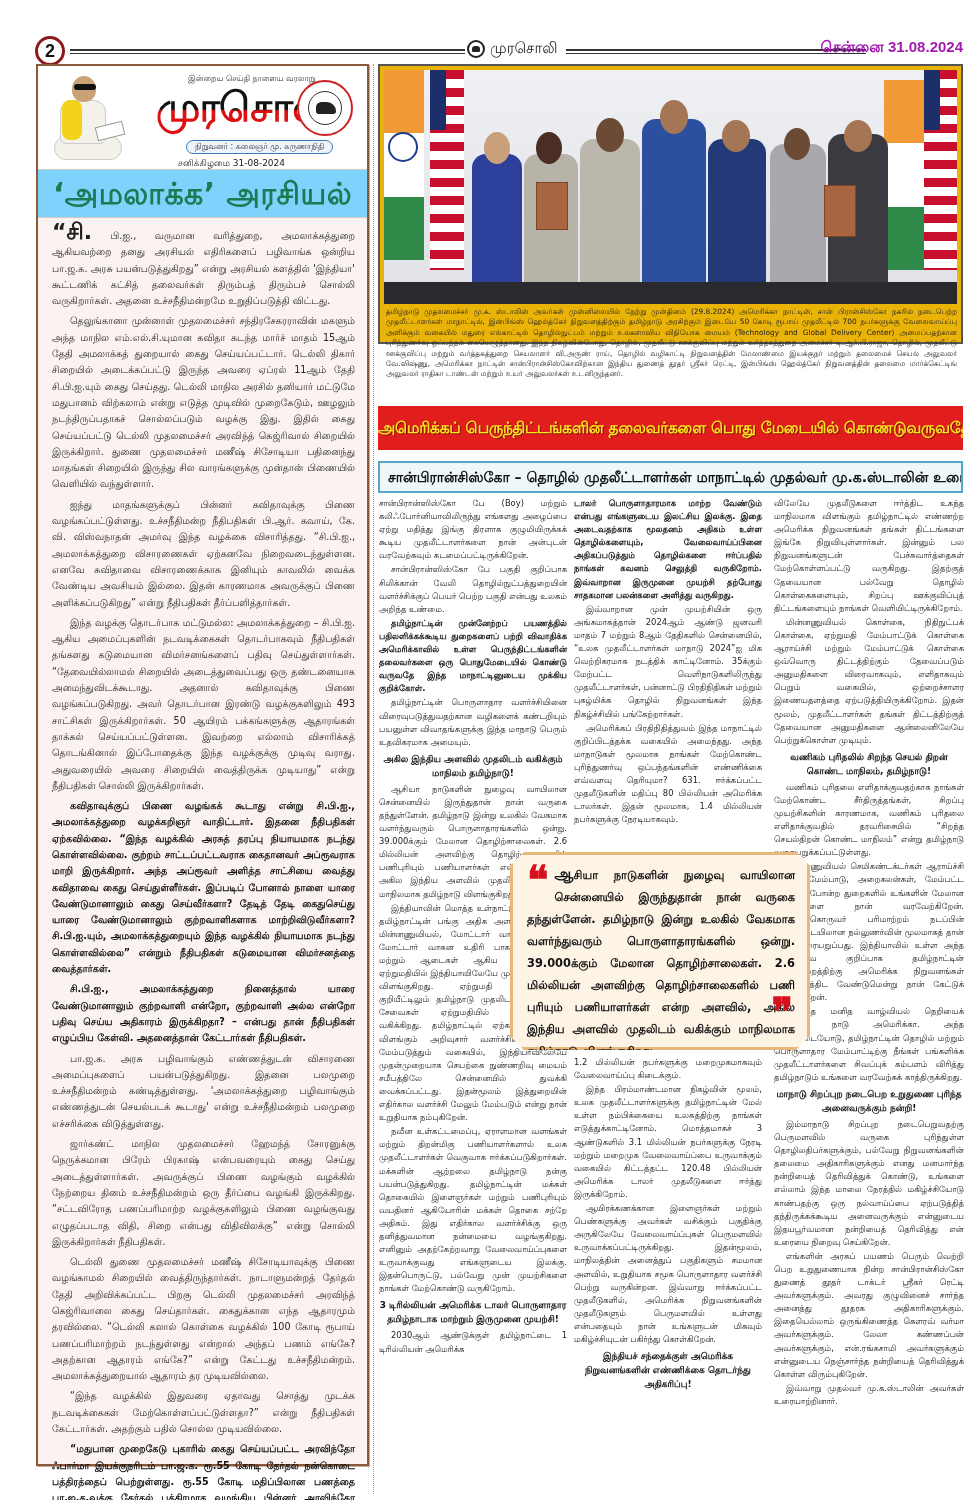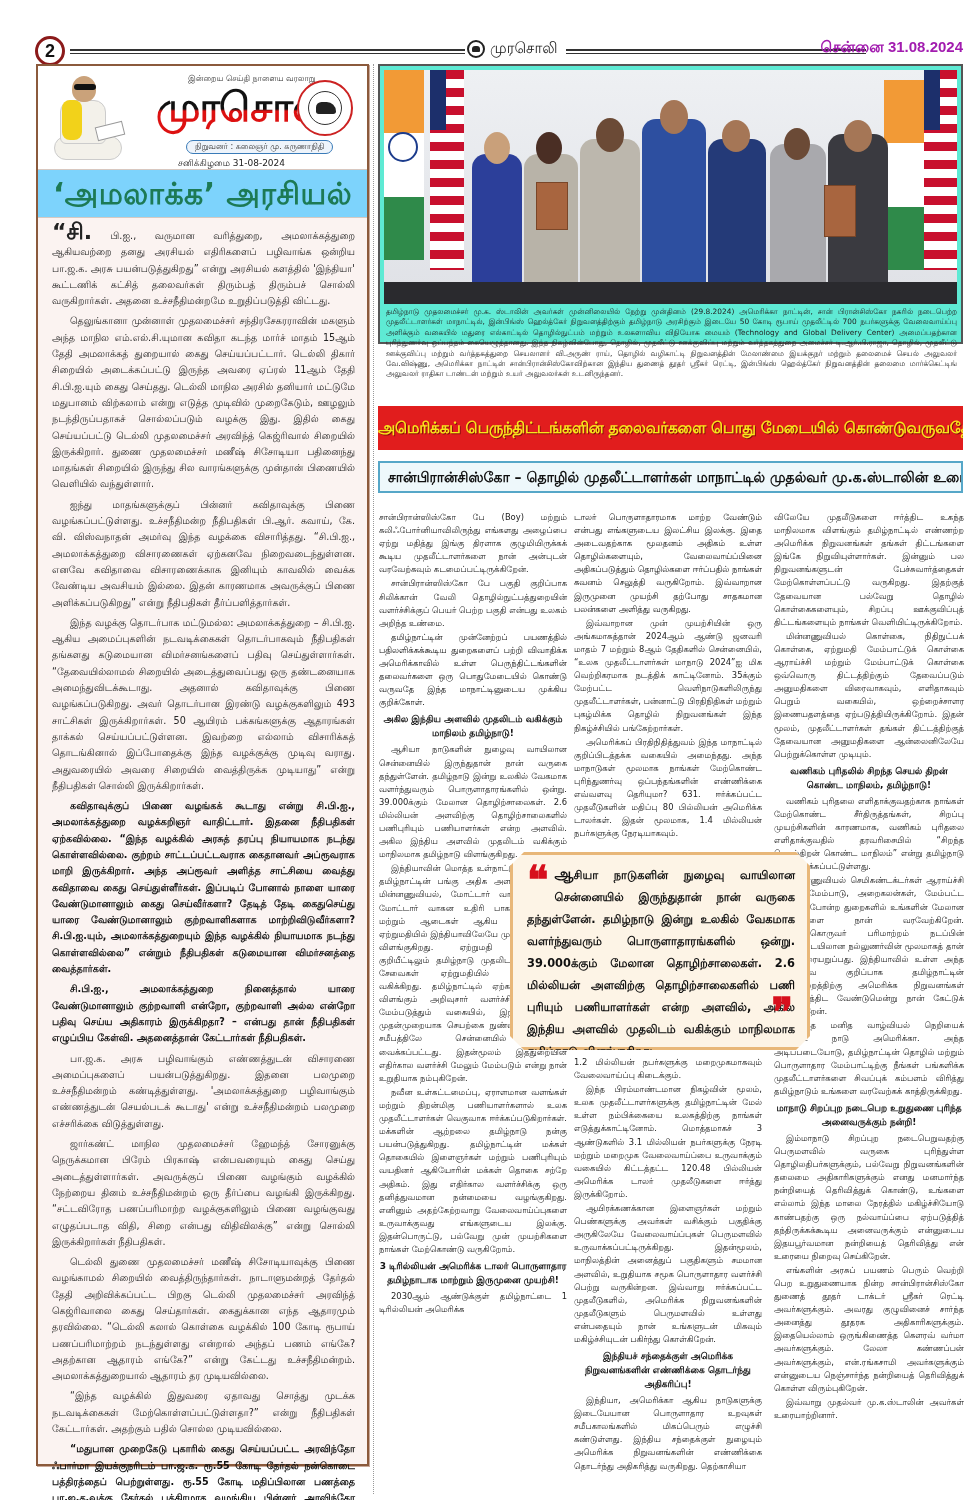--- a/index.html
+++ b/index.html
@@ -41,21 +41,21 @@
   .ed-date { position: absolute; left: 140px; top: 92px; font: 9px "DejaVu Sans", sans-serif; color: #222; }
   .ed-title { height: 48px; background: #7dd3fc; border-bottom: 1px solid #d6c9c1; text-align: center;
     font: bold 30px "DejaVu Sans", sans-serif; color: #1d7a55; line-height: 48px; letter-spacing: 0.5px; }
   .ed-body { padding: 6px 12px 0 14px; font: 9.6px/16.3px "DejaVu Sans", sans-serif; text-align: justify; color: #222; }
   .ed-body p { text-indent: 18px; margin-bottom: 4px; }
   .ed-body p.bold { font-weight: bold; color: #111; }
   .ed-body p.first { text-indent: 0; }
   .ed-body .drop { font: bold 22px "DejaVu Sans", sans-serif; line-height: 16px; }
 
   
-  .photo-box { position: absolute; left: 378px; top: 64px; width: 585px; height: 280px; border: 2px solid #555; background: #5eead4; }
+  .photo-box { position: absolute; left: 378px; top: 64px; width: 585px; height: 280px; border: 2px solid #555; background: #eab308; }
   .photo { position: absolute; left: 4px; top: 4px; width: 573px; height: 234px; background: linear-gradient(#eef0f3, #dfe1e6); overflow: hidden; }
   .flag-in { position: absolute; width: 40px; height: 190px; top: 0; }
   .flag-in .s { height: 33.3%; }
   .flag-us { position: absolute; width: 34px; height: 200px; top: 0;
     background: repeating-linear-gradient(#c8102e 0 9px, #fff 9px 18px); }
   .flag-us::before { content: ""; position: absolute; left: 0; top: 0; width: 16px; height: 60px; background: #1c2f6b; }
   .chakra { position: absolute; left: 4px; top: 62px; width: 30px; height: 30px; border-radius: 50%; border: 2px solid #1c3c8c; }
   .person { position: absolute; bottom: 0; border-radius: 14px 14px 0 0; }
   .p-head { position: absolute; border-radius: 50%; background: #a57656; }
   .doc { position: absolute; background: #a8653f; border: 1px solid #7a4628; }
@@ -63,24 +63,24 @@
   .caption { position: absolute; left: 6px; top: 241px; width: 571px; font: 7.4px/10.4px "DejaVu Sans", sans-serif; color: #222; text-align: justify; }
 
   
   .red-banner { position: absolute; left: 378px; top: 406px; width: 585px; height: 44px; background: #e11d1d;
     color: #f8e51c; font: bold 15.5px/44px "DejaVu Sans", sans-serif; text-align: center; letter-spacing: -0.3px; overflow: hidden; white-space: nowrap;
     text-shadow: 1px 1px 0 #8a0c0c; }
   .sub-banner { position: absolute; left: 378px; top: 461px; width: 585px; height: 32px; border: 2px solid #56a7c8; background: #eef8fb;
     font: bold 14px/28px "DejaVu Sans", sans-serif; padding-left: 8px; color: #111; white-space: nowrap; overflow: hidden; }
 
   
-  .col { position: absolute; top: 511px; font: 8.4px/13.1px "DejaVu Sans", sans-serif; text-align: justify; color: #222; }
+  .col { position: absolute; top: 497px; font: 8.4px/13.1px "DejaVu Sans", sans-serif; text-align: justify; color: #222; }
   .col p { text-indent: 12px; margin-bottom: 1px; }
   .col p.noi { text-indent: 0; }
-  .col p.bold { font-weight: normal; color: #111; }
+  .col p.bold { font-weight: bold; color: #111; }
   .col h4 { font: bold 9px/14px "DejaVu Sans", sans-serif; text-align: center; margin: 3px 0; color: #111; }
   .c1 { left: 379px; width: 188px; height: 990px; }
   .c2 { left: 574px; width: 188px; }
   .c3 { left: 774px; width: 190px; }
   .vdots { position: absolute; left: 373px; top: 64px; width: 1px; height: 1430px; border-left: 1px dotted #999; }
 
   
   .quote { position: absolute; left: 510px; top: 852px; width: 300px; height: 198px; background: #fdf4e6; border: 3px solid #e8b779;
     clip-path: polygon(14px 0, calc(100% - 14px) 0, 100% 14px, 100% calc(100% - 14px), calc(100% - 14px) 100%, 14px 100%, 0 calc(100% - 14px), 0 14px);
     padding: 8px 12px 8px 14px; font: bold 11.4px/22px "DejaVu Sans", sans-serif; color: #111; text-align: justify; }
@@ -184,38 +184,38 @@
 <div class="red-banner">அமெரிக்கப் பெருந்திட்டங்களின் தலைவர்களை பொது மேடையில் கொண்டுவருவதே இம்மாநாட்டின் நோக்கம்!</div>
 <div class="sub-banner">
   <span>சான்பிரான்சிஸ்கோ – தொழில் முதலீட்டாளர்கள் மாநாட்டில் முதல்வர் மு.க.ஸ்டாலின் உரை ...</span>
   
 </div>
 
 <div class="col c1" id="col1">
     <p class="noi">சான்பிரான்ஸிஸ்கோ பே (Boy) மற்றும் கலிஃபோர்னியாவிலிருந்து எங்களது அழைப்பை ஏற்று மதித்து இங்கு திரளாக குழுமியிருக்கக் கூடிய முதலீட்டாளர்களை நான் அன்புடன் வரவேற்கவும் கடமைப்பட்டிருக்கிறேன்.</p>
     <p>சான்பிரான்ஸிஸ்கோ பே பகுதி குறிப்பாக சிலிக்கான் வேலி தொழில்நுட்பத்துறையின் வளர்ச்சிக்குப் பெயர் பெற்ற பகுதி என்பது உலகம் அறிந்த உண்மை.</p>
     <p class="bold">தமிழ்நாட்டின் முன்னேற்றப் பயணத்தில் பதிலளிக்கக்கூடிய துறைகளைப் பற்றி விவாதிக்க அமெரிக்காவில் உள்ள பெருந்திட்டங்களின் தலைவர்களை ஒரு பொதுமேடையில் கொண்டு வருவதே இந்த மாநாட்டினுடைய முக்கிய குறிக்கோள்.</p>
+    <p>தமிழ்நாட்டின் பொருளாதார வளர்ச்சியினை விரைவுபடுத்துவதற்கான வழிகளைக் கண்டறியும் பயனுள்ள விவாதங்களுக்கு இந்த மாநாடு பெரும் உதவிகரமாக அமையும்.</p>
     <h4>அகில இந்திய அளவில் முதலிடம் வகிக்கும் மாநிலம் தமிழ்நாடு!</h4>
     <p>ஆசியா நாடுகளின் நுழைவு வாயிலான சென்னையில் இருந்துதான் நான் வருகை தந்துள்ளேன். தமிழ்நாடு இன்று உலகில் வேகமாக வளர்ந்துவரும் பொருளாதாரங்களில் ஒன்று. 39.000க்கும் மேலான தொழிற்சாலைகள். 2.6 மில்லியன் அளவிற்கு தொழிற்சாலைகளில் பணிபுரியும் பணியாளர்கள் என்ற அளவில். அகில இந்திய அளவில் முதலிடம் வகிக்கும் மாநிலமாக தமிழ்நாடு விளங்குகிறது.</p>
     <p>இந்தியாவின் மொத்த உள்நாட்டு உற்பத்தியில் தமிழ்நாட்டின் பங்கு அதிக அளவில் உள்ளது. மின்னணுவியல், மோட்டார் வாகனம் மற்றும் மோட்டார் வாகன உதிரி பாகங்கள், ஜவுளி மற்றும் ஆடைகள் ஆகிய பொருட்களின் ஏற்றுமதியில் இந்தியாவிலேயே முதல் மாநிலமாக விளங்குகிறது. ஏற்றுமதி தயார்நிலைக் குறியீட்டிலும் தமிழ்நாடு முதலிடம் வகிக்கிறது. சேவைகள் ஏற்றுமதியில் இரண்டாமிடம் வகிக்கிறது. தமிழ்நாட்டில் ஏற்கனவே சிறந்து விளங்கும் அறிவுசார் வளர்ச்சியை மேலும் மேம்படுத்தும் வகையில், இந்தியாவிலேயே முதன்முறையாக செயற்கை நுண்ணறிவு மையம் சமீபத்திலே சென்னையில் துவக்கி வைக்கப்பட்டது. இதன்மூலம் இத்துறையின் எதிர்கால வளர்ச்சி மேலும் மேம்படும் என்று நான் உறுதியாக நம்புகிறேன்.</p>
     <p>நவீன உள்கட்டமைப்பு, ஏராளமான வளங்கள் மற்றும் திறன்மிகு பணியாளர்களால் உலக முதலீட்டாளர்கள் வெகுவாக ஈர்க்கப்படுகிறார்கள். மக்களின் ஆற்றலை தமிழ்நாடு நன்கு பயன்படுத்துகிறது. தமிழ்நாட்டின் மக்கள் தொகையில் இளைஞர்கள் மற்றும் பணிபுரியும் வயதினர் ஆகியோரின் மக்கள் தொகை சற்றே அதிகம். இது எதிர்கால வளர்ச்சிக்கு ஒரு தனித்துவமான நன்மையை வழங்குகிறது. எனினும் அதற்கேற்றவாறு வேலைவாய்ப்புகளை உருவாக்குவது எங்களுடைய இலக்கு. இதன்பொருட்டு, பல்வேறு முன் முயற்சிகளை நாங்கள் மேற்கொண்டு வருகிறோம்.</p>
     <h4>3 டிரில்லியன் அமெரிக்க டாலர் பொருளாதார தமிழ்நாடாக மாற்றும் இருமுனை முயற்சி!</h4>
     <p>2030ஆம் ஆண்டுக்குள் தமிழ்நாட்டை 1 டிரில்லியன் அமெரிக்க</p>
   </div>
 <div class="col c2" id="col2" style="height:345px">
     <p class="bold noi">டாலர் பொருளாதாரமாக மாற்ற வேண்டும் என்பது எங்களுடைய இலட்சிய இலக்கு. இதை அடைவதற்காக மூலதனம் அதிகம் உள்ள தொழில்களையும், வேலைவாய்ப்பினை அதிகப்படுத்தும் தொழில்களை ஈர்ப்பதில் நாங்கள் கவனம் செலுத்தி வருகிறோம். இவ்வாறான இருமுனை முயற்சி தற்போது சாதகமான பலன்களை அளித்து வருகிறது.</p>
     <p>இவ்வாறான முன் முயற்சியின் ஒரு அங்கமாகத்தான் 2024ஆம் ஆண்டு ஜனவரி மாதம் 7 மற்றும் 8ஆம் தேதிகளில் சென்னையில், “உலக முதலீட்டாளர்கள் மாநாடு 2024”ஐ மிக வெற்றிகரமாக நடத்திக் காட்டினோம். 35க்கும் மேற்பட்ட வெளிநாடுகளிலிருந்து முதலீட்டாளர்கள், பன்னாட்டு பிரதிநிதிகள் மற்றும் புகழ்மிக்க தொழில் நிறுவனங்கள் இந்த நிகழ்ச்சியில் பங்கேற்றார்கள்.</p>
     <p>அமெரிக்கப் பிரதிநிதித்துவம் இந்த மாநாட்டில் குறிப்பிடத்தக்க வகையில் அமைந்தது. அந்த மாநாடுகள் மூலமாக நாங்கள் மேற்கொண்ட புரிந்துணர்வு ஒப்பந்தங்களின் எண்ணிக்கை எவ்வளவு தெரியுமா? 631. ஈர்க்கப்பட்ட முதலீடுகளின் மதிப்பு 80 பில்லியன் அமெரிக்க டாலர்கள். இதன் மூலமாக, 1.4 மில்லியன் நபர்களுக்கு நேரடியாகவும்.</p>
   </div>
 <div class="col c2" id="col2b" style="top:1056px">
     <p class="noi">1.2 மில்லியன் நபர்களுக்கு மறைமுகமாகவும் வேலைவாய்ப்பு கிடைக்கும்.</p>
     <p>இந்த பிரம்மாண்டமான நிகழ்வின் மூலம், உலக முதலீட்டாளர்களுக்கு தமிழ்நாட்டின் மேல் உள்ள நம்பிக்கையை உலகத்திற்கு நாங்கள் எடுத்துக்காட்டினோம். மொத்தமாகச் 3 ஆண்டுகளில் 3.1 மில்லியன் நபர்களுக்கு நேரடி மற்றும் மறைமுக வேலைவாய்ப்பை உருவாக்கும் வகையில் கிட்டத்தட்ட 120.48 பில்லியன் அமெரிக்க டாலர் முதலீடுகளை ஈர்த்து இருக்கிறோம்.</p>
     <p>ஆயிரக்கணக்கான இளைஞர்கள் மற்றும் பெண்களுக்கு அவர்கள் வசிக்கும் பகுதிக்கு அருகிலேயே வேலைவாய்ப்புகள் பெருமளவில் உருவாக்கப்பட்டிருக்கிறது. இதன்மூலம், மாநிலத்தின் அனைத்துப் பகுதிகளும் சமமான அளவில், உறுதியாக சமூக பொருளாதார வளர்ச்சி பெற்று வருகின்றன. இவ்வாறு ஈர்க்கப்பட்ட முதலீடுகளில், அமெரிக்க நிறுவனங்களின் முதலீடுகளும் பெருமளவில் உள்ளது என்பதையும் நான் உங்களுடன் மிகவும் மகிழ்ச்சியுடன் பகிர்ந்து கொள்கிறேன்.</p>
     <h4>இந்தியச் சந்தைக்குள் அமெரிக்க நிறுவனங்களின் எண்ணிக்கை தொடர்ந்து அதிகரிப்பு!</h4>
-    <p>இந்தியா, அமெரிக்கா ஆகிய நாடுகளுக்கு இடையேயான பொருளாதார உறவுகள் சமீபகாலங்களில் மிகப்பெரும் எழுச்சி கண்டுள்ளது. இந்திய சந்தைக்குள் நுழையும் அமெரிக்க நிறுவனங்களின் எண்ணிக்கை தொடர்ந்து அதிகரித்து வருகிறது. தெற்காசியா</p>
   </div>
 <div class="col c3" id="col3">
     <p class="noi">விலேயே முதலீடுகளை ஈர்த்திட உகந்த மாநிலமாக விளங்கும் தமிழ்நாட்டில் எண்ணற்ற அமெரிக்க நிறுவனங்கள் தங்கள் திட்டங்களை இங்கே நிறுவியுள்ளார்கள். இன்னும் பல நிறுவனங்களுடன் பேச்சுவார்த்தைகள் மேற்கொள்ளப்பட்டு வருகிறது. இதற்குத் தேவையான பல்வேறு தொழில் கொள்கைகளையும், சிறப்பு ஊக்குவிப்புத் திட்டங்களையும் நாங்கள் வெளியிட்டிருக்கிறோம்.</p>
     <p>மின்னணுவியல் கொள்கை, நிதிநுட்பக் கொள்கை, ஏற்றுமதி மேம்பாட்டுக் கொள்கை ஆராய்ச்சி மற்றும் மேம்பாட்டுக் கொள்கை ஒவ்வொரு திட்டத்திற்கும் தேவைப்படும் அனுமதிகளை விரைவாகவும், எளிதாகவும் பெறும் வகையில், ஒற்றைச்சாளர இணையதளத்தை ஏற்படுத்தியிருக்கிறோம். இதன் மூலம், முதலீட்டாளர்கள் தங்கள் திட்டத்திற்குத் தேவையான அனுமதிகளை ஆன்லைனிலேயே பெற்றுக்கொள்ள முடியும்.</p>
     <h4>வணிகம் புரிதலில் சிறந்த செயல் திறன் கொண்ட மாநிலம், தமிழ்நாடு!</h4>
     <p>வணிகம் புரிதலை எளிதாக்குவதற்காக நாங்கள் மேற்கொண்ட சீர்திருத்தங்கள், சிறப்பு முயற்சிகளின் காரணமாக, வணிகம் புரிதலை எளிதாக்குவதில் தரவரிசையில் “சிறந்த செயல்திறன் கொண்ட மாநிலம்” என்று தமிழ்நாடு வரையறுக்கப்பட்டுள்ளது.</p>
     <p>மின்னணுவியல் செமிகண்டக்டர்கள் ஆராய்ச்சி மற்றும் மேம்பாடு, அறைகலன்கள், மேம்பட்ட உற்பத்தி போன்ற துறைகளில் உங்களின் மேலான முதலீடுகளை நான் வரவேற்கிறேன். ஒருவருக்கொருவர் பரிமாற்றம் நடப்பின் அடிப்படையிலான நல்லுணர்வின் மூலமாகத் தான் நாம் வரையறுப்பது. இந்தியாவில் உள்ள அந்த நல்லுறவை குறிப்பாக தமிழ்நாட்டின் முன்னேற்றத்திற்கு அமெரிக்க நிறுவனங்கள் பயன்படுத்திட வேண்டுமென்று நான் கேட்டுக் கொள்கிறேன்.</p>
     <p>உயர்ந்த மனித வாழ்வியல் நெறியைக் கொண்ட நாடு அமெரிக்கா. அந்த அடிப்படையோடு, தமிழ்நாட்டின் தொழில் மற்றும் பொருளாதார மேம்பாட்டிற்கு நீங்கள் பங்களிக்க முதலீட்டாளர்களை சிவப்புக் கம்பளம் விரித்து தமிழ்நாடும் உங்களை வரவேற்கக் காத்திருக்கிறது.</p>
     <h4>மாநாடு சிறப்புற நடைபெற உறுதுணை புரிந்த அனைவருக்கும் நன்றி!</h4>
     <p>இம்மாநாடு சிறப்புற நடைபெறுவதற்கு பெருமளவில் வருகை புரிந்துள்ள தொழிலதிபர்களுக்கும், பல்வேறு நிறுவனங்களின் தலைமை அதிகாரிகளுக்கும் எனது மனமார்ந்த நன்றியைத் தெரிவித்துக் கொண்டு, உங்களை எல்லாம் இந்த மாலை நேரத்தில் மகிழ்ச்சியோடு காண்பதற்கு ஒரு நல்வாய்ப்பை ஏற்படுத்தித் தந்திருக்கக்கூடிய அனைவருக்கும் என்னுடைய இதயபூர்வமான நன்றியைத் தெரிவித்து என் உரையை நிறைவு செய்கிறேன்.</p>

